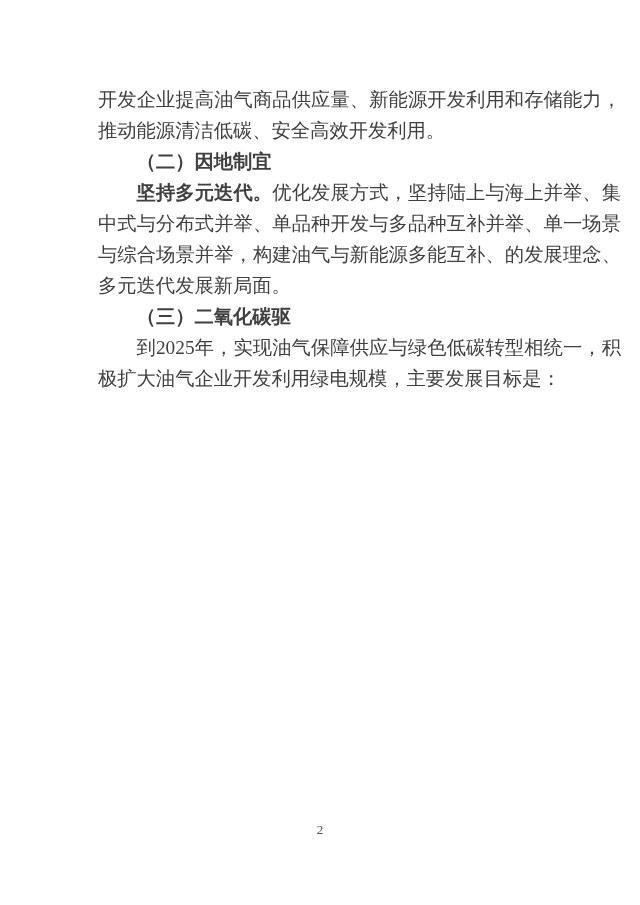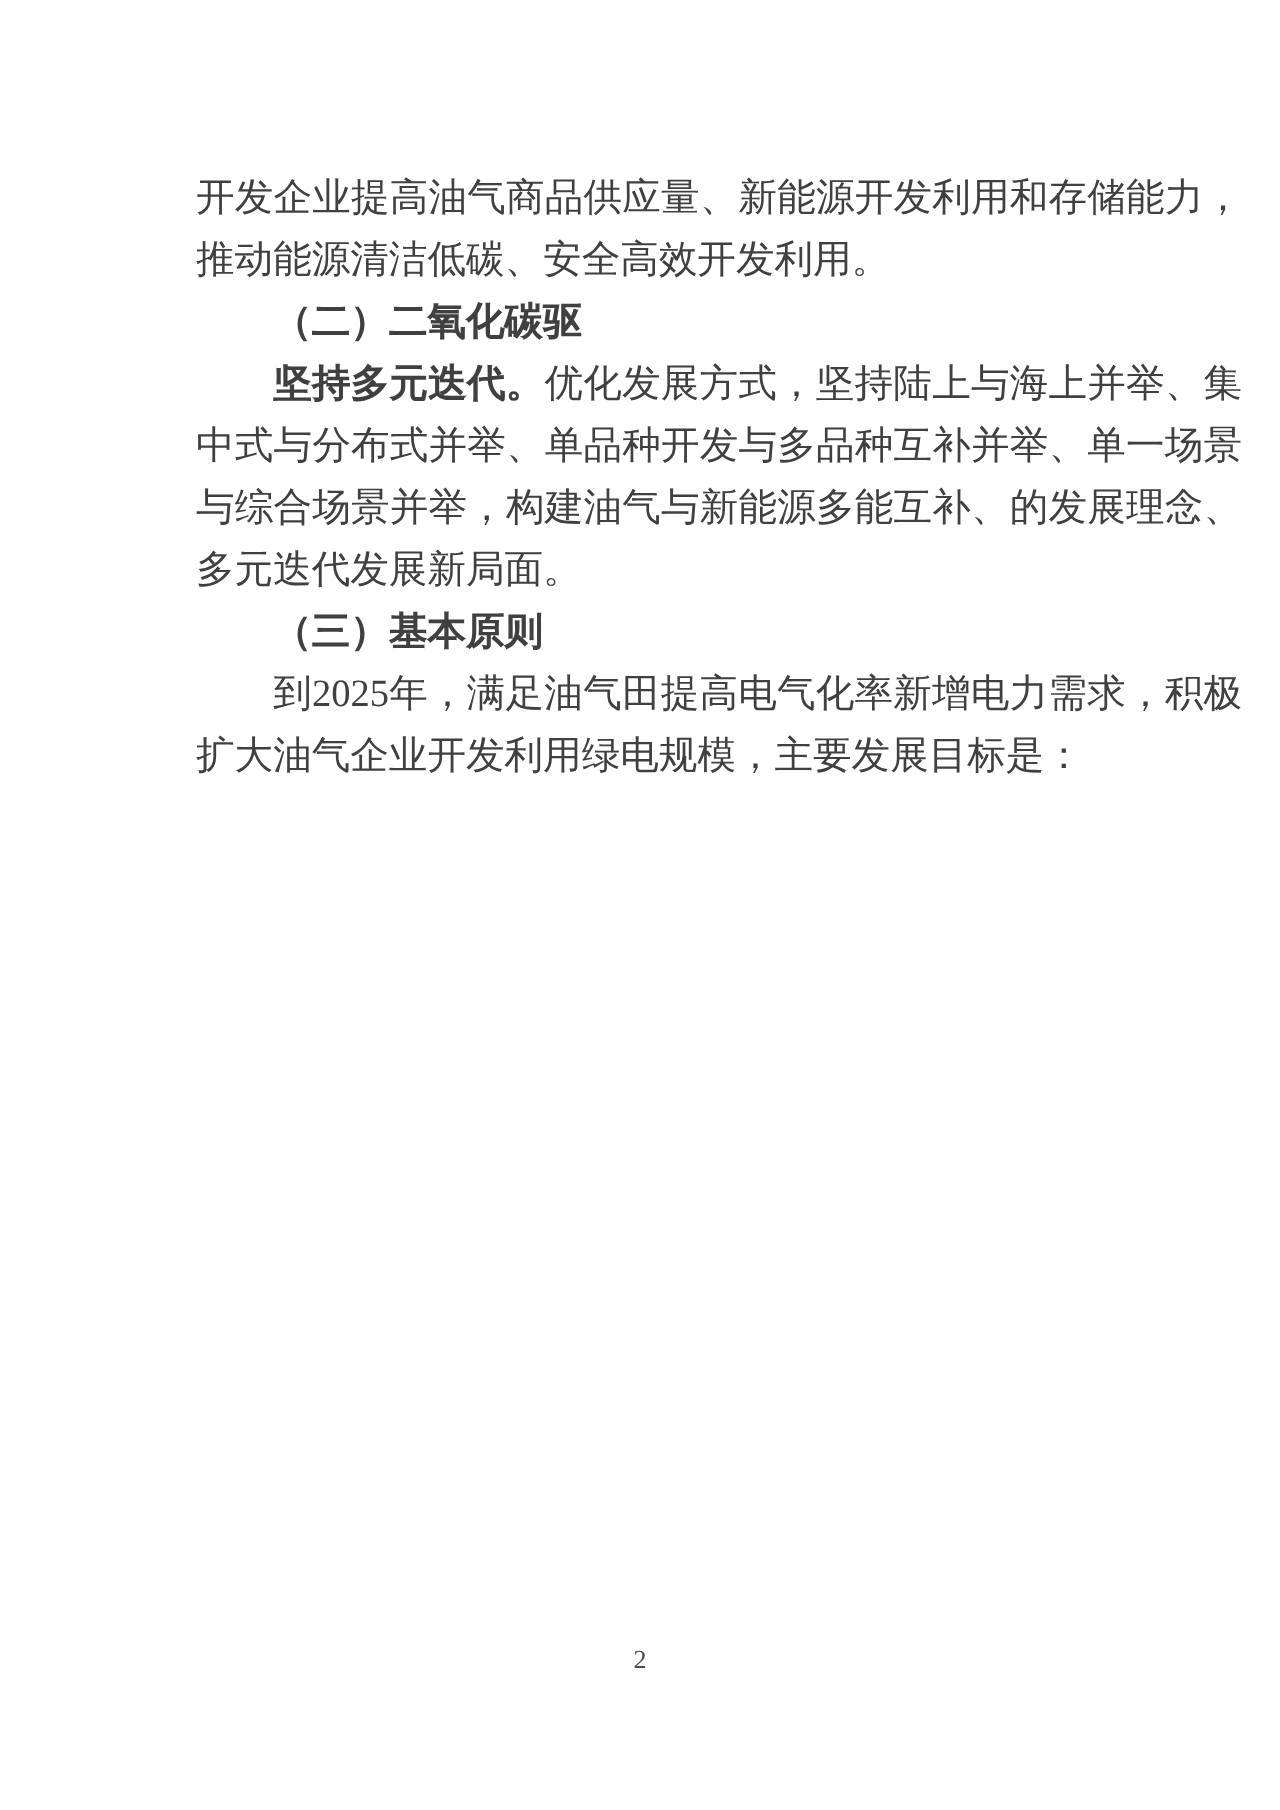--- a/index.html
+++ b/index.html
@@ -53,27 +53,27 @@
   }
 </style>
 </head>
 <body>
 
 <div class="page">
   <div class="content">
 
     <p class="para no-indent">开发企业提高油气商品供应量、新能源开发利用和存储能力，推动能源清洁低碳、安全高效开发利用。</p>
 
-    <p class="para heading">（二）二氧化碳驱</p>
+    <p class="para heading">（二）因地制宜</p>
 
     <p class="para"><span class="lead">坚持多元迭代。</span><span>优化发展方式，坚持陆上与海上并举、集中式与分布式并举、单品种开发与多品种互补并举、单一场景与综合场景并举，构建油气与新能源多能互补、的发展理念、多元迭代发展新局面。</span></p>
 
 
 
-    <p class="para heading">（三）基本原则</p>
+    <p class="para heading">（三）二氧化碳驱</p>
 
-    <p class="para">到2025年，满足油气田提高电气化率新增电力需求，积极扩大油气企业开发利用绿电规模，主要发展目标是：</p>
+    <p class="para">到2025年，实现油气保障供应与绿色低碳转型相统一，积极扩大油气企业开发利用绿电规模，主要发展目标是：</p>
 
 
   </div>
 
   <div class="page-number">2</div>
 </div>
 
 </body></html>

